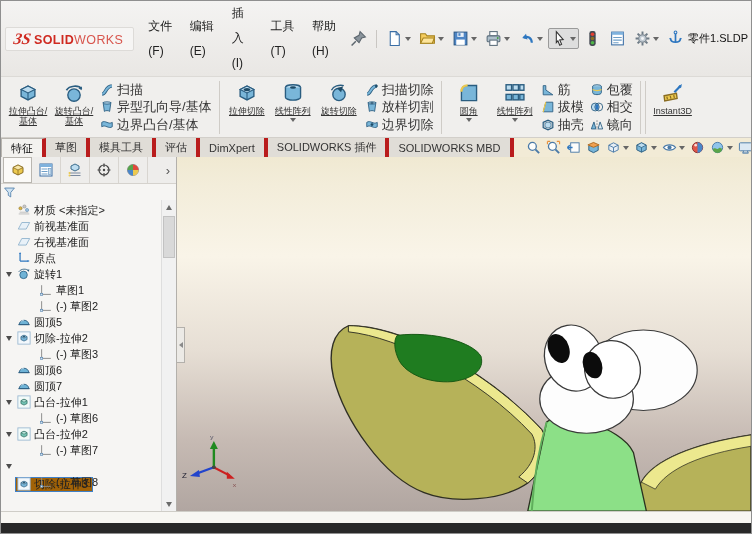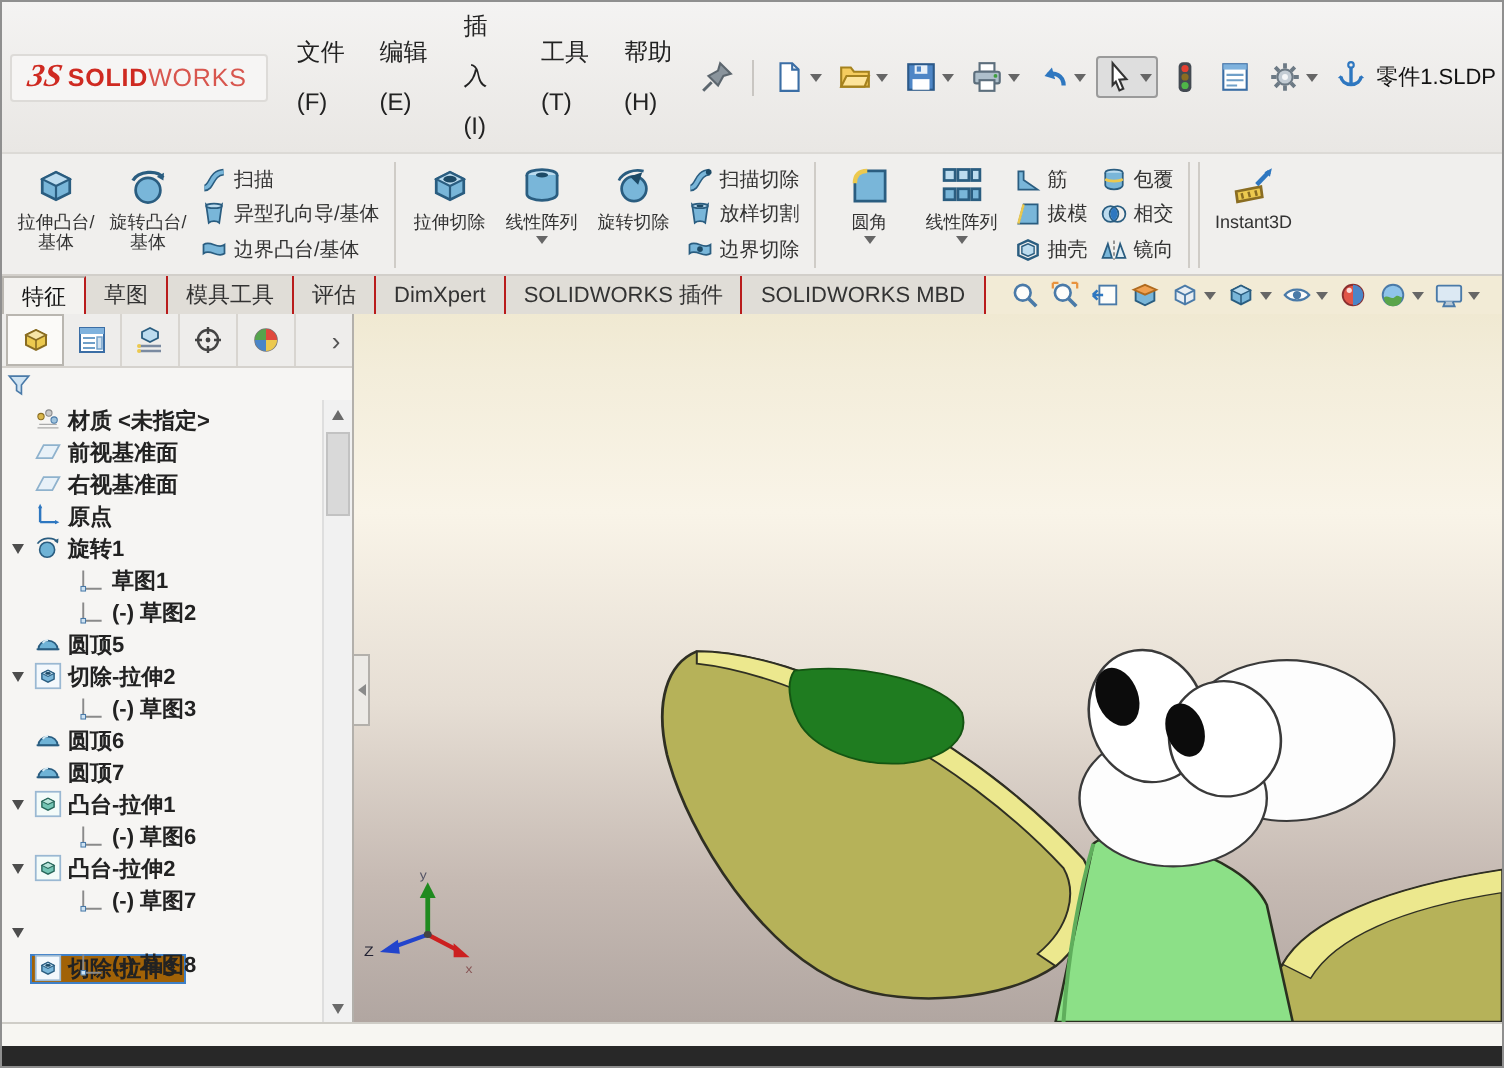--- a/index.html
+++ b/index.html
@@ -29,47 +29,47 @@
   .icn{display:inline-flex;line-height:0;}
   .qat .icn svg, .pin-btn .icn svg{width:17px;height:17px;}
   
   .ribbon{flex:0 0 61px;display:flex;align-items:stretch;background:#f0efed;border-bottom:1px solid #d2cfca;
     padding:1px 0 0 2px;overflow:hidden;}
   .ribbon-group{display:flex;align-items:stretch;padding:1px 2px;}
   .rb-sep{width:1px;background:#cfccc7;margin:3px 2px;}
   .rb-big{width:46px;display:flex;flex-direction:column;align-items:center;padding-top:3px;
     font-size:9px;line-height:10px;text-align:center;color:#333;}
   .rb-big .icn svg{width:22px;height:22px;margin-bottom:2px;}
-  .rb-big .lbl{max-height:20px;overflow:hidden;}
+  .rb-big .lbl{max-height:20px;overflow:hidden;text-decoration:underline;}
   .rb-big .caret{margin:2px auto 0;}
   .rb-stack{display:flex;flex-direction:column;justify-content:space-around;padding:2px 3px;}
-  .rb-small{display:flex;align-items:center;font-size:10px;color:#333;height:16px;white-space:nowrap;}
+  .rb-small{display:flex;align-items:center;font-size:13px;color:#333;height:16px;white-space:nowrap;}
   .rb-small .icn svg{width:14px;height:14px;margin-right:3px;}
   
   .tabrow{flex:0 0 19px;display:flex;align-items:stretch;background:#e4e1db;}
   .tabs{display:flex;}
   .tab{padding:0 9px;font-size:11px;color:#333;display:flex;align-items:center;
-    border-right:1px solid #b91c1c;background:#e0ddd7;white-space:nowrap;}
+    border-right:4px solid #b91c1c;background:#e0ddd7;white-space:nowrap;}
   .tab.active{background:#f3f2ef;border-top:1px solid #b9b6b0;border-left:1px solid #b9b6b0;color:#111;}
   .headsup{flex:1;background:#f2ebd6;display:flex;align-items:center;gap:1px;padding-left:10px;}
   .hu-btn{display:flex;align-items:center;padding:0 2px;}
   .hu-btn .icn svg{width:15px;height:15px;}
   
   .main{flex:1;display:flex;min-height:0;}
   .panel{flex:0 0 176px;background:#f6f5f3;border-right:1px solid #b3b0ab;display:flex;flex-direction:column;min-width:0;}
   .mgr-tabs{height:27px;display:flex;align-items:stretch;background:#eeedeb;border-bottom:1px solid #d5d2cd;padding-left:2px;}
   .mgr-tab{width:29px;display:flex;align-items:center;justify-content:center;border-right:1px solid #d8d5d0;}
   .mgr-tab.active{background:#fbfaf8;border:1px solid #b9b6b0;}
   .mgr-tab .icn svg{width:16px;height:16px;}
   .mgr-flyout{margin-left:auto;width:16px;display:flex;align-items:center;justify-content:center;
     font-size:13px;color:#555;}
   .filter-row{height:16px;display:flex;align-items:center;padding-left:2px;}
   .filter-row .icn svg{width:13px;height:13px;}
   .tree{flex:1;position:relative;font-size:11px;color:#222;padding-top:2px;overflow:hidden;}
-  .tree-inner{margin-right:16px;font-weight:bold;}
+  .tree-inner{margin-right:16px;}
   .tree-row{height:16px;display:flex;align-items:center;padding-left:2px;white-space:nowrap;}
   .t-slot{flex:0 0 12px;display:flex;justify-content:center;}
   .t-ind{flex:0 0 22px;}
   .arr-down{width:0;height:0;border-left:3.5px solid transparent;border-right:3.5px solid transparent;border-top:5px solid #4d4d4d;}
   .row-content{display:flex;align-items:center;gap:3px;padding:0 4px 0 1px;border:1px solid transparent;height:15px;}
   .tree-row.selected .row-content{background:#a16207;border-color:#3f80c8;margin-top:36px;}
   .tree .icn svg{width:14px;height:14px;}
   .tree-scroll{position:absolute;top:0;right:0;width:15px;bottom:0;background:#f1f1f1;border-left:1px solid #dedede;}
   .scroll-btn{position:absolute;left:0;width:14px;height:14px;display:flex;align-items:center;justify-content:center;background:#f1f1f1;}
   .scroll-btn.up{top:0;} .scroll-btn.down{bottom:0;}

